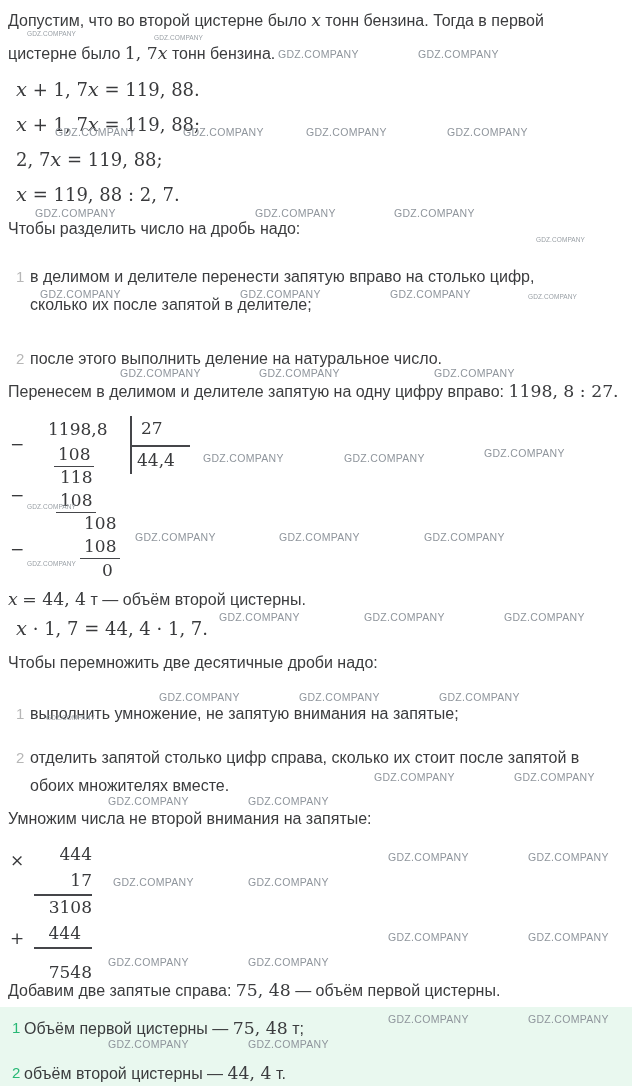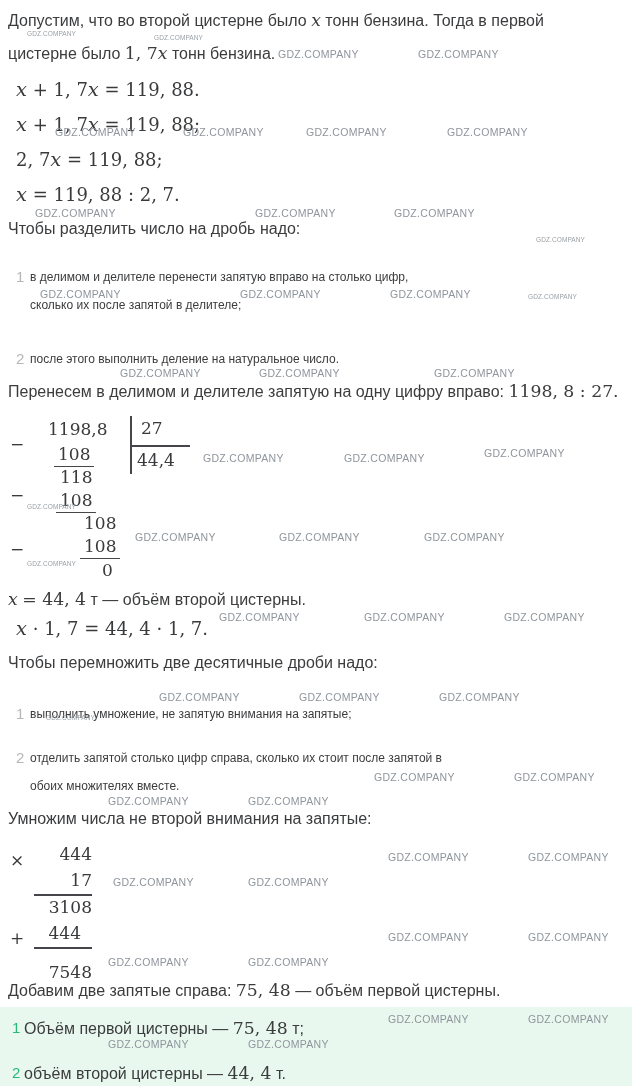--- a/index.html
+++ b/index.html
@@ -27,21 +27,21 @@
   .mi { font-family: "DejaVu Serif", "Liberation Serif", serif; font-style: italic; font-size: 1.08em; }
   .mn { font-family: "DejaVu Serif", "Liberation Serif", serif; font-size: 1.08em; }
   .eq {
     font-family: "DejaVu Serif", "Liberation Serif", serif;
     font-size: 18px; line-height: 24px; color: #393a3c;
     margin: 0 0 11px 8px;
   }
   .olist { margin: 0; }
   .li { display: flex; }
   .num { flex: 0 0 22px; padding-left: 8px; color: #b6b6b6; font-size: 15px; line-height: 28px; }
-  .li-text { flex: 1; font-size: 12px; line-height: 28px; }
+  .li-text { flex: 1; font-size: 16px; line-height: 28px; }
   .division, .multiplication {
     position: relative;
     font-family: "DejaVu Serif", "Liberation Serif", serif;
     font-size: 17px; line-height: 20px; color: #393a3c;
   }
   .division { height: 170px; }
   .multiplication { height: 130px; }
   .dv, .mu { position: absolute; white-space: nowrap; }
   .u { border-bottom: 1.6px solid #45464a; padding: 0 4px 2px; }
   .vbar { width: 1.6px; background: #45464a; }

